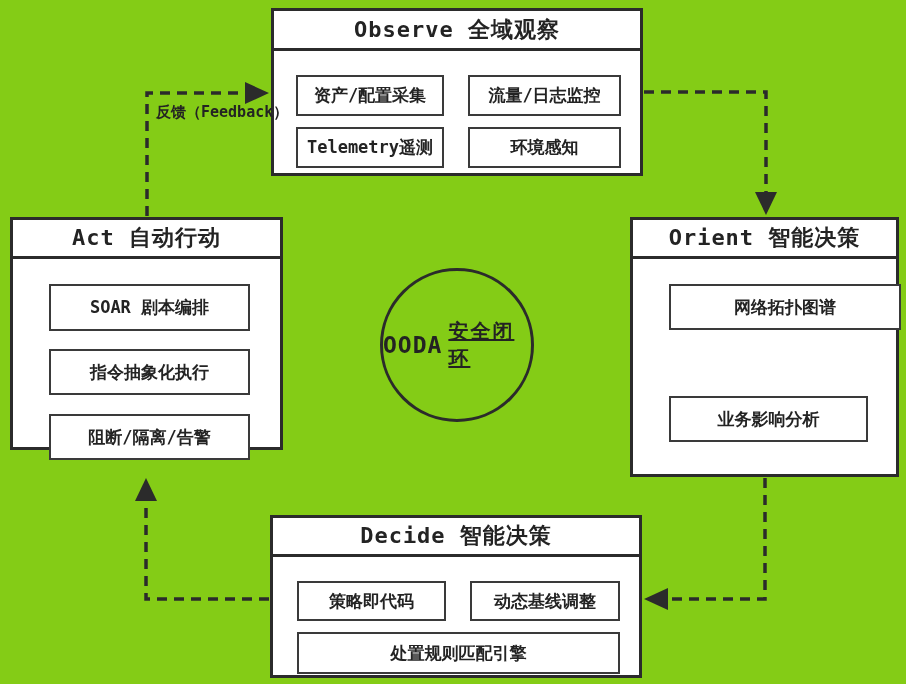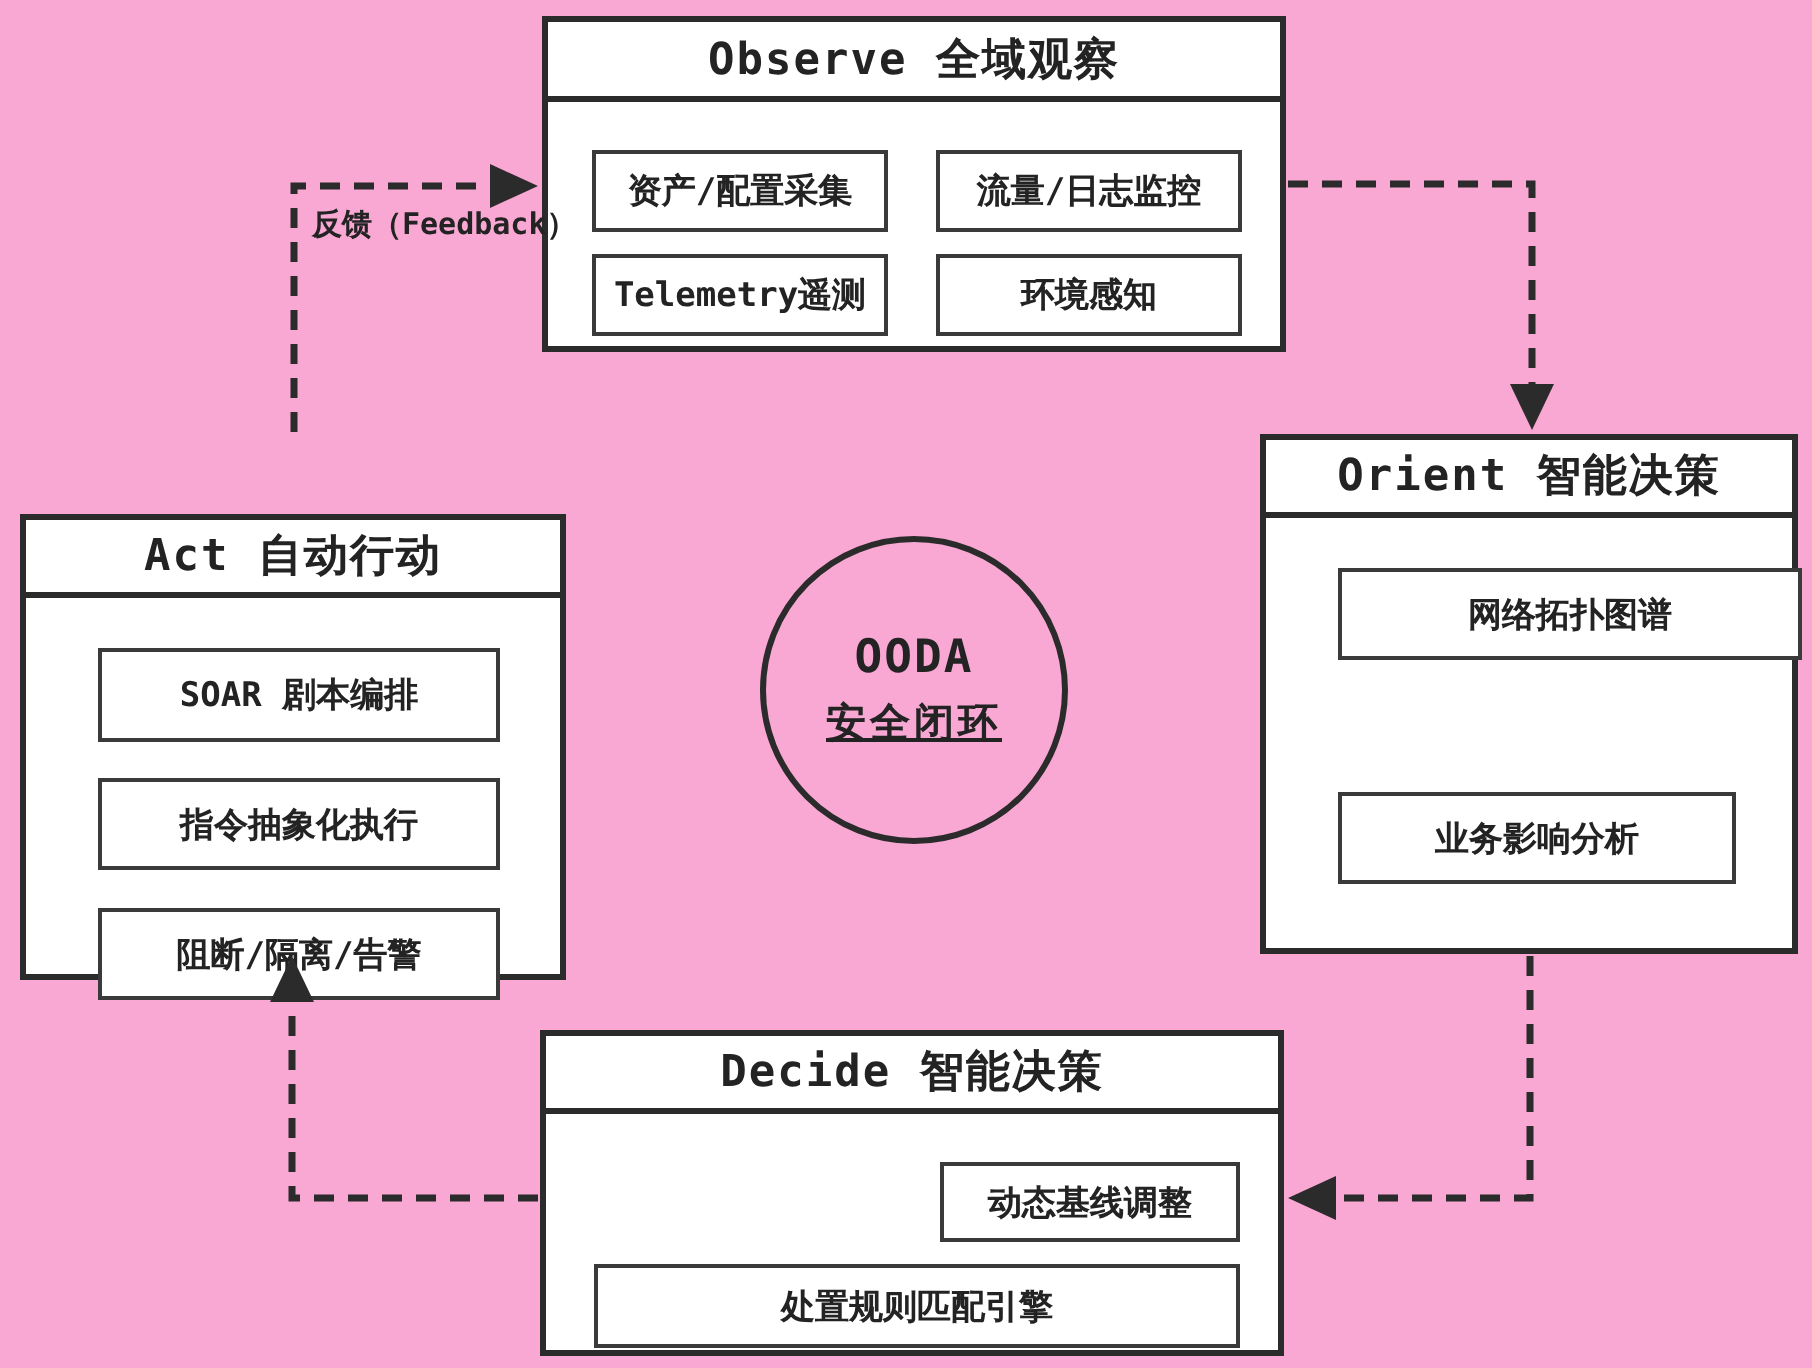--- a/index.html
+++ b/index.html
@@ -1,19 +1,19 @@
 <!DOCTYPE html>
 <html><head>
 <meta charset="utf-8">
 <style>
   html,body{margin:0;padding:0;background:#ffffff;}
   #stage{
     position:relative;
     width:906px;height:684px;
-    background:#f9a8d4;
+    background:#84cc16;
     font-family:"DejaVu Sans Mono","DejaVu Sans","Liberation Sans",sans-serif;
     color:#232323;
     overflow:hidden;
   }
   
   .panel{
     position:absolute;
     background:#ffffff;
     border:3px solid #2b2b2b;
     box-sizing:border-box;
@@ -35,21 +35,21 @@
     background:#ffffff;
   }
   
   #panel-observe{left:271px;top:8px;width:372px;height:168px;}
   #panel-observe .panel-title{height:37px;}
   .obs-i0{left:22px;top:64px;width:148px;height:41px;}
   .obs-i1{left:194px;top:64px;width:153px;height:41px;}
   .obs-i2{left:22px;top:116px;width:148px;height:41px;}
   .obs-i3{left:194px;top:116px;width:153px;height:41px;}
   
-  #panel-act{left:10px;top:217px;width:273px;height:233px;margin-top:40px;}
+  #panel-act{left:10px;top:217px;width:273px;height:233px;}
   #panel-act .panel-title{height:36px;}
   .act-i0{left:36px;top:64px;width:201px;height:47px;}
   .act-i1{left:36px;top:129px;width:201px;height:46px;}
   .act-i2{left:36px;top:194px;width:201px;height:46px;}
   
   #panel-orient{left:630px;top:217px;width:269px;height:260px;}
   #panel-orient .panel-title{height:36px;}
   .ori-i0{left:36px;top:64px;width:232px;height:46px;}
   .ori-i1{left:36px;top:128px;width:199px;height:46px;}
   .ori-i2{left:36px;top:176px;width:199px;height:46px;}
@@ -58,21 +58,21 @@
   #panel-decide .panel-title{height:36px;}
   .dec-i0{left:24px;top:63px;width:149px;height:40px;}
   .dec-i1{left:197px;top:63px;width:150px;height:40px;}
   .dec-i2{left:24px;top:114px;width:323px;height:42px;}
   
   #center-circle{
     position:absolute;left:380px;top:268px;
     width:154px;height:154px;
     border:3px solid #2b2b2b;border-radius:50%;
     box-sizing:border-box;
-    display:flex;flex-direction:column;align-items:center;justify-content:center;
+    display:flex;flex-direction:row;align-items:center;justify-content:center;
     gap:6px;
     font-weight:700;
   }
   #center-circle .c-line1{font-size:23px;letter-spacing:1px;}
   #center-circle .c-line2{font-size:20px;letter-spacing:2px;text-decoration:underline;}
   
   #arrow-layer{position:absolute;left:0;top:0;width:906px;height:684px;pointer-events:none;}
   #feedback-label{
     position:absolute;left:156px;top:103px;
     font-size:15px;font-weight:700;
@@ -100,20 +100,21 @@
   </div>
 
   <div class="panel" id="panel-orient">
     <div class="panel-title">Orient 智能决策</div>
     <div class="sub-box ori-i0">网络拓扑图谱</div>
     <div class="sub-box ori-i2">业务影响分析</div>
   </div>
 
   <div class="panel" id="panel-decide">
     <div class="panel-title">Decide 智能决策</div>
+    <div class="sub-box dec-i0">策略即代码</div>
     <div class="sub-box dec-i1">动态基线调整</div>
     <div class="sub-box dec-i2">处置规则匹配引擎</div>
   </div>
 
   <div id="center-circle">
     <div class="c-line1">OODA</div>
     <div class="c-line2">安全闭环</div>
   </div>
 
   <svg id="arrow-layer" viewBox="0 0 906 684" xmlns="http://www.w3.org/2000/svg">

